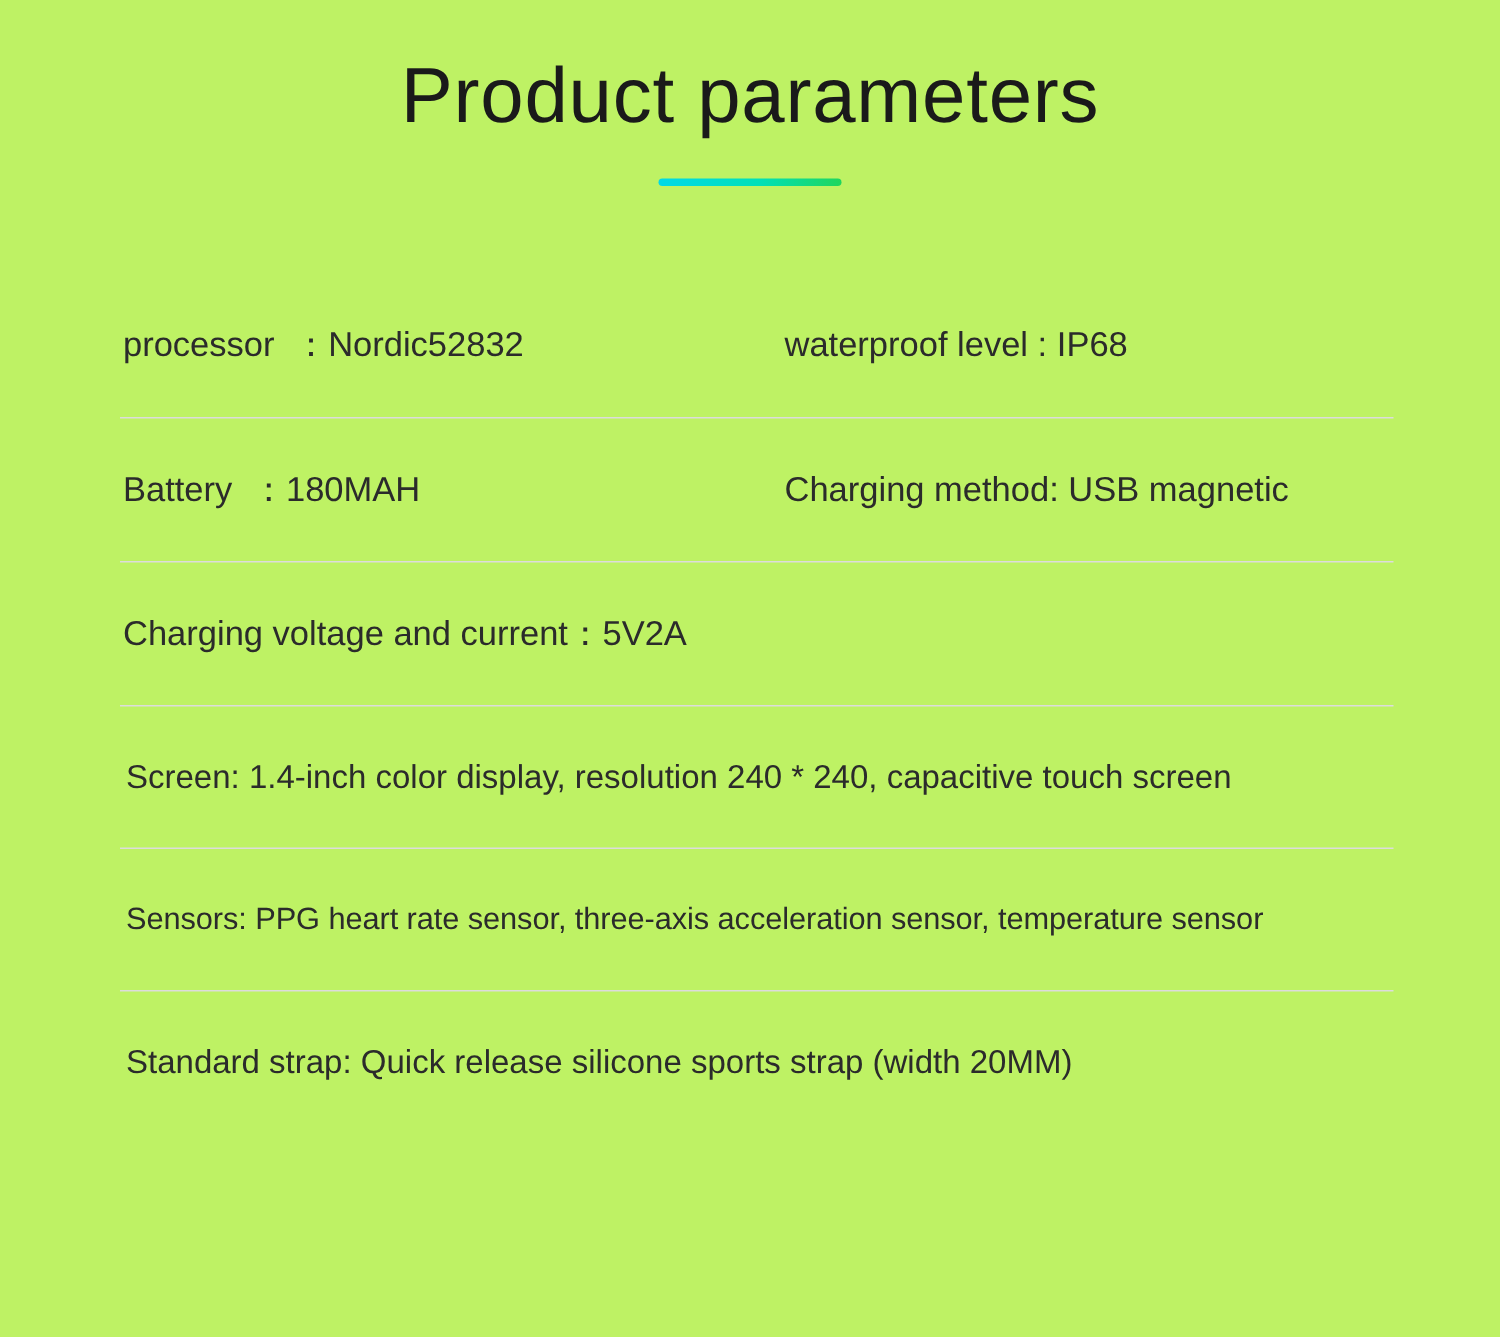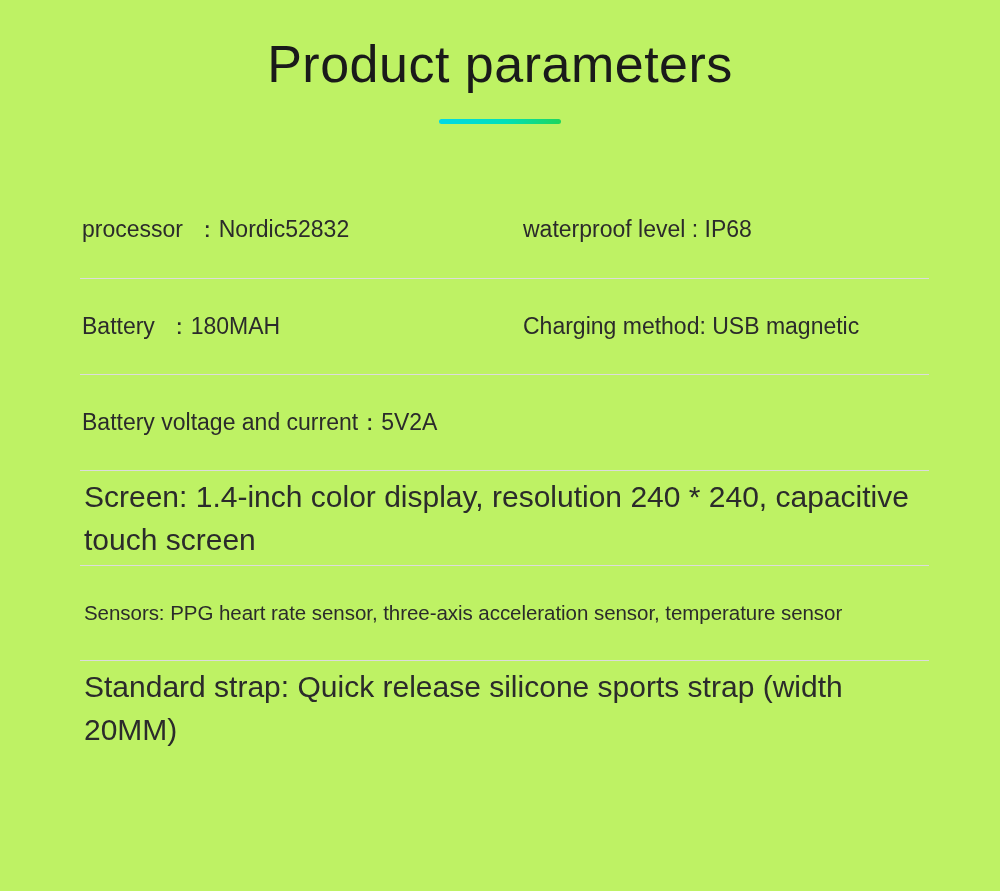--- a/index.html
+++ b/index.html
@@ -56,21 +56,21 @@
     font-size: 23px;
     font-weight: 400;
     line-height: 1.45;
     white-space: pre;
   }
   .cell-left  { width: 441px; flex: 0 0 441px; padding-left: 2px; }
   .cell-right { flex: 1 1 auto; padding-left: 2px; }
 
   .cell-full {
     color: #2b2b2b;
-    font-size: 30px;
+    font-size: 22px;
     line-height: 1.45;
     padding-left: 4px;
     white-space: pre-wrap;
   }
   
   .cell-condensed {
     font-size: 20.5px;
     letter-spacing: -0.05px;
   }
   .cell-langs {
@@ -94,21 +94,21 @@
       <div class="cell cell-left">processor  ：Nordic52832</div>
       <div class="cell cell-right">waterproof level : IP68</div>
     </div>
 
     <div class="spec-row row-pair">
       <div class="cell cell-left">Battery  ：180MAH</div>
       <div class="cell cell-right">Charging method: USB magnetic</div>
     </div>
 
     <div class="spec-row row-pair">
-      <div class="cell cell-right">Battery voltage and current：5V2A</div>
+      <div class="cell cell-right">Charging voltage and current：5V2A</div>
     </div>
 
     <div class="spec-row row-wide">
       <div class="cell-full">Screen: 1.4-inch color display, resolution 240 * 240, capacitive touch screen</div>
     </div>
 
     <div class="spec-row row-wide">
       <div class="cell-full cell-condensed">Sensors: PPG heart rate sensor, three-axis acceleration sensor, temperature sensor</div>
     </div>
 

